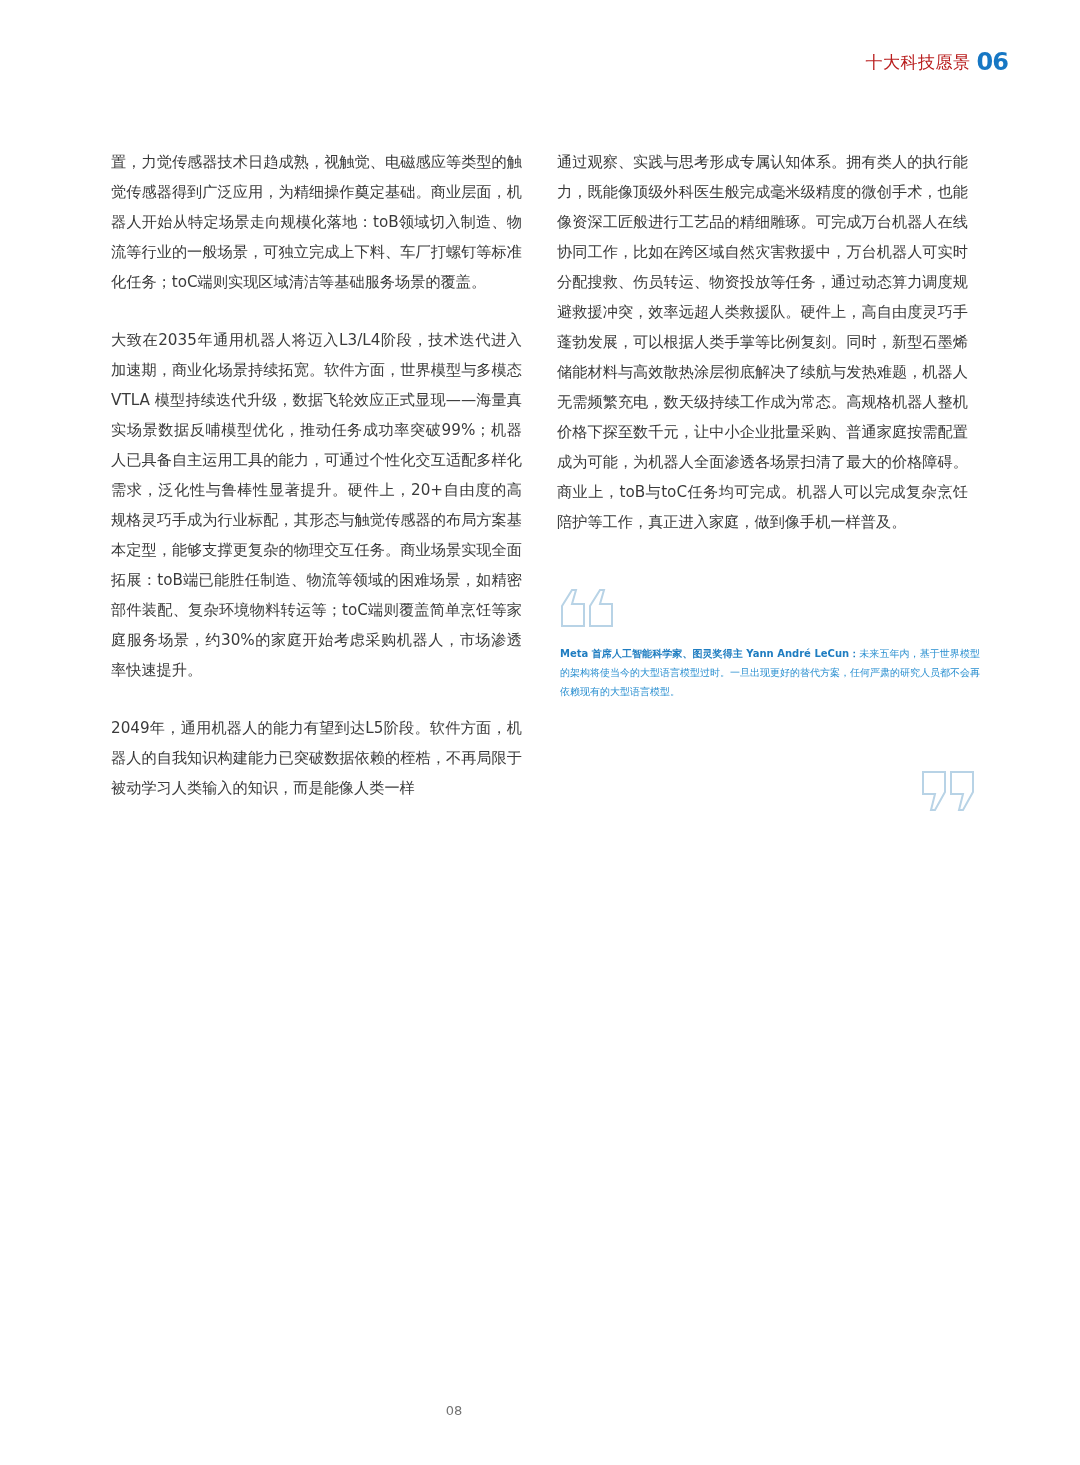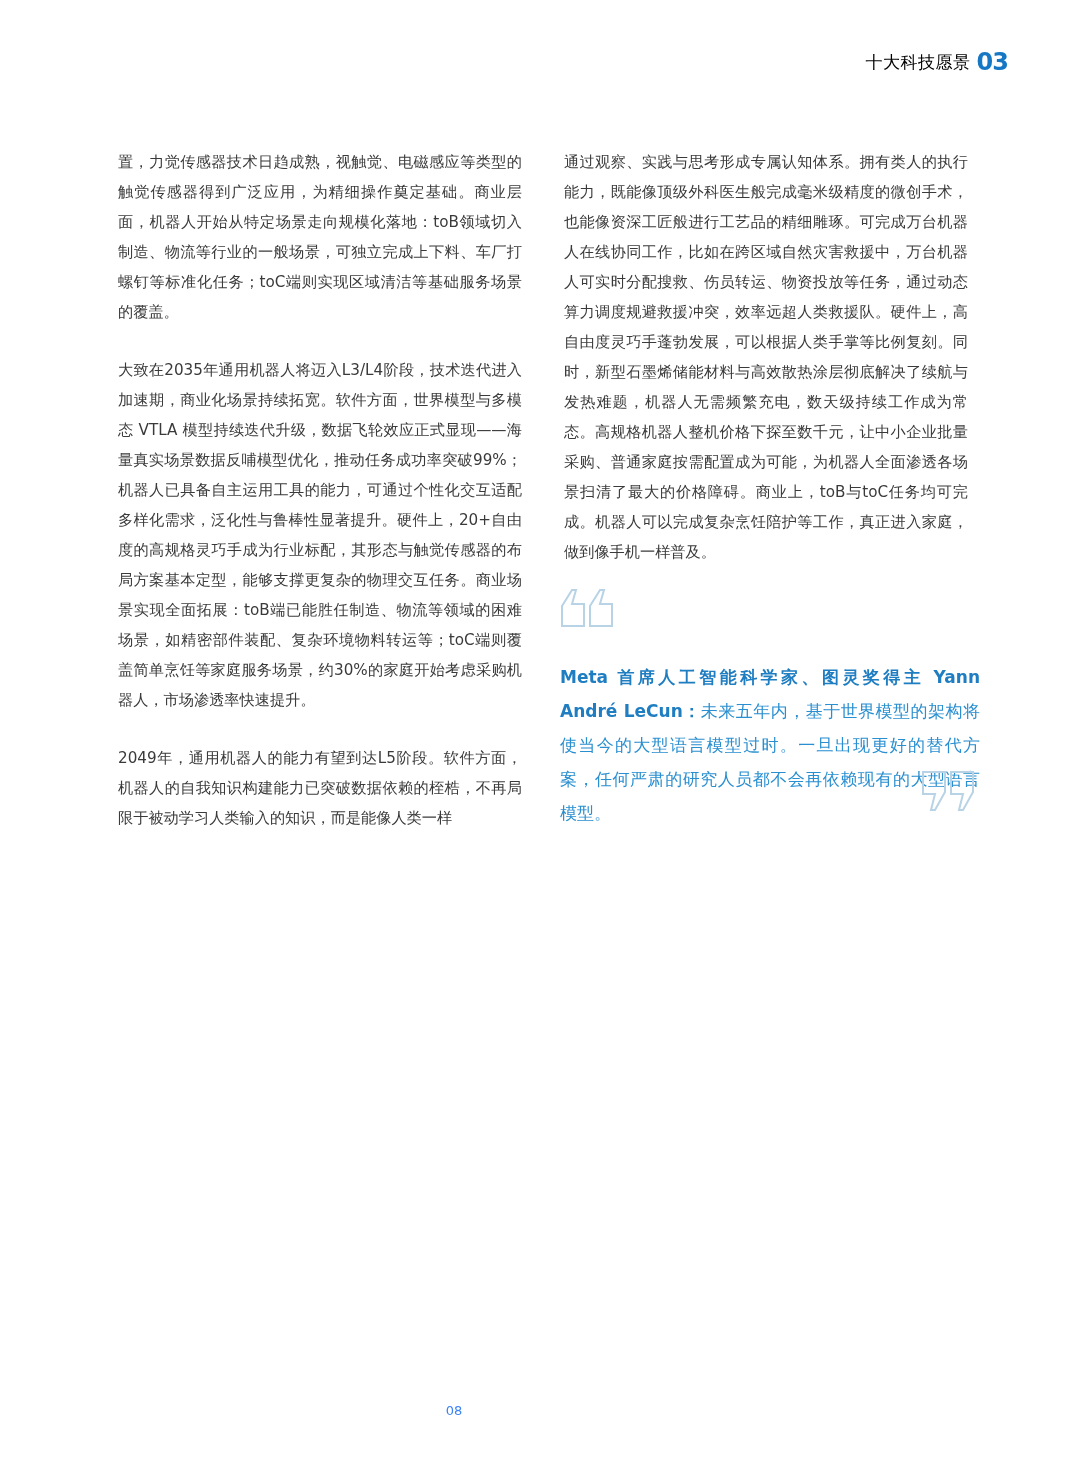--- a/index.html
+++ b/index.html
@@ -5,47 +5,47 @@
     html, body { margin: 0; padding: 0; background: #ffffff; }
     body {
       width: 1080px; height: 1465px; position: relative; overflow: hidden;
       font-family: "DejaVu Sans", "Liberation Sans", sans-serif;
       color: #3a3a3a;
     }
     .header {
       position: absolute; top: 50px; right: 72px;
       display: flex; align-items: center; gap: 6px;
     }
-    .header-title { font-size: 17px; color: #000000; letter-spacing: 0.5px; }
+    .header-title { font-size: 17px; color: #b91c1c; letter-spacing: 0.5px; }
     .header-num { font-size: 24px; font-weight: bold; color: #1677c4; letter-spacing: -1px; line-height: 1; }
     .col { position: absolute; top: 147px; width: 420px; }
     .col-left { left: 102px; }
     .col-right { left: 548px; }
     .para {
-      font-size: 15.2px; line-height: 30px; margin: 0 0 28px 16px;
+      font-size: 15.2px; line-height: 30px; margin: 0 0 28px 9px;
       text-align: justify; color: #3a3a3a;
     }
     .quote-box { position: absolute; left: 560px; top: 588px; width: 420px; }
     .quote-open { width: 56px; height: 40px; display: block; }
     .quote-text {
-      margin-top: 32px; font-size: 17px; line-height: 34px; color: #2a8fd0; text-align: justify;
+      margin-top: 16px; font-size: 10px; line-height: 19px; color: #2a8fd0; text-align: justify;
     }
     .quote-author { font-weight: bold; color: #1f7dc1; }
     .quote-close { position: absolute; right: 3px; top: 182px; width: 56px; height: 42px; }
     .page-num {
       position: absolute; top: 1403px; left: 0; width: 908px; text-align: center;
-      font-size: 13px; color: #3b82f6;
+      font-size: 13px; color: #737373;
     }
   </style>
 </head>
 <body>
 
 <div class="header">
   <span class="header-title">十大科技愿景</span>
-  <span class="header-num">03</span>
+  <span class="header-num">06</span>
 </div>
 
 <div class="col col-left">
   <p class="para">置，力觉传感器技术日趋成熟，视触觉、电磁感应等类型的触觉传感器得到广泛应用，为精细操作奠定基础。商业层面，机器人开始从特定场景走向规模化落地：toB领域切入制造、物流等行业的一般场景，可独立完成上下料、车厂打螺钉等标准化任务；toC端则实现区域清洁等基础服务场景的覆盖。</p>
   <p class="para">大致在2035年通用机器人将迈入L3/L4阶段，技术迭代进入加速期，商业化场景持续拓宽。软件方面，世界模型与多模态 VTLA 模型持续迭代升级，数据飞轮效应正式显现——海量真实场景数据反哺模型优化，推动任务成功率突破99%；机器人已具备自主运用工具的能力，可通过个性化交互适配多样化需求，泛化性与鲁棒性显著提升。硬件上，20+自由度的高规格灵巧手成为行业标配，其形态与触觉传感器的布局方案基本定型，能够支撑更复杂的物理交互任务。商业场景实现全面拓展：toB端已能胜任制造、物流等领域的困难场景，如精密部件装配、复杂环境物料转运等；toC端则覆盖简单烹饪等家庭服务场景，约30%的家庭开始考虑采购机器人，市场渗透率快速提升。</p>
   <p class="para">2049年，通用机器人的能力有望到达L5阶段。软件方面，机器人的自我知识构建能力已突破数据依赖的桎梏，不再局限于被动学习人类输入的知识，而是能像人类一样</p>
 </div>
 
 <div class="col col-right">
   <p class="para">通过观察、实践与思考形成专属认知体系。拥有类人的执行能力，既能像顶级外科医生般完成毫米级精度的微创手术，也能像资深工匠般进行工艺品的精细雕琢。可完成万台机器人在线协同工作，比如在跨区域自然灾害救援中，万台机器人可实时分配搜救、伤员转运、物资投放等任务，通过动态算力调度规避救援冲突，效率远超人类救援队。硬件上，高自由度灵巧手蓬勃发展，可以根据人类手掌等比例复刻。同时，新型石墨烯储能材料与高效散热涂层彻底解决了续航与发热难题，机器人无需频繁充电，数天级持续工作成为常态。高规格机器人整机价格下探至数千元，让中小企业批量采购、普通家庭按需配置成为可能，为机器人全面渗透各场景扫清了最大的价格障碍。商业上，toB与toC任务均可完成。机器人可以完成复杂烹饪陪护等工作，真正进入家庭，做到像手机一样普及。</p>

